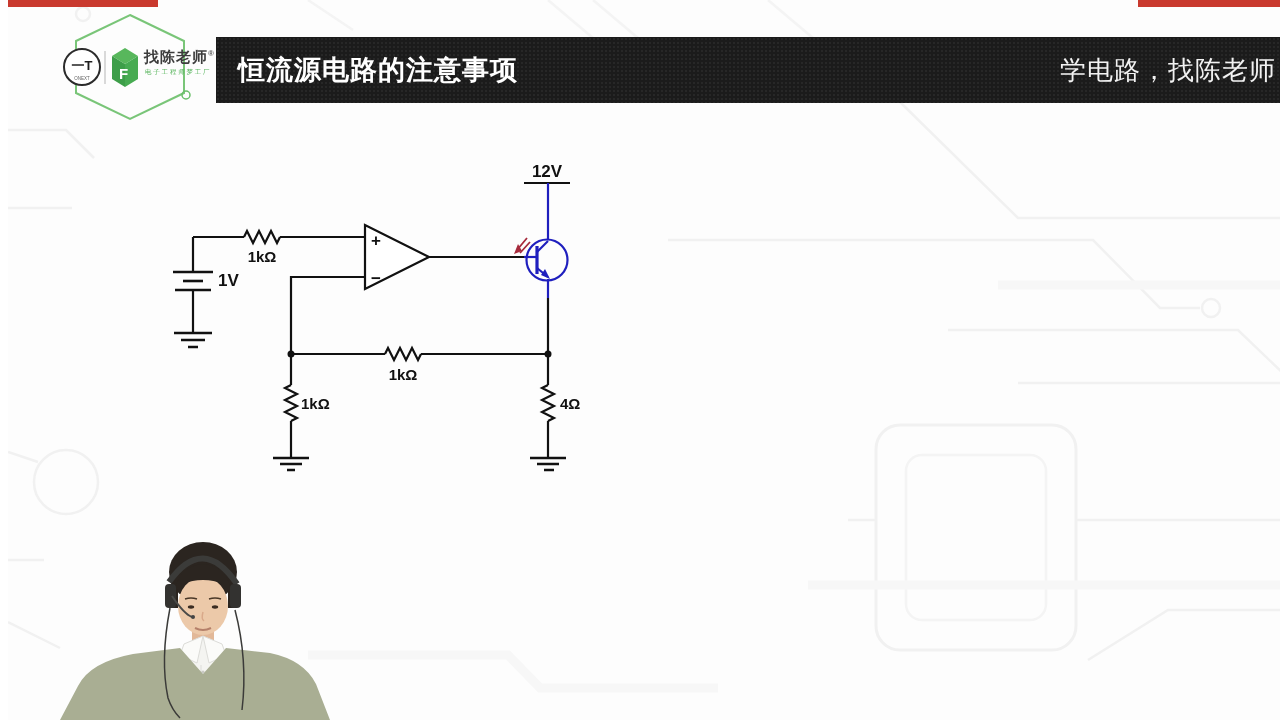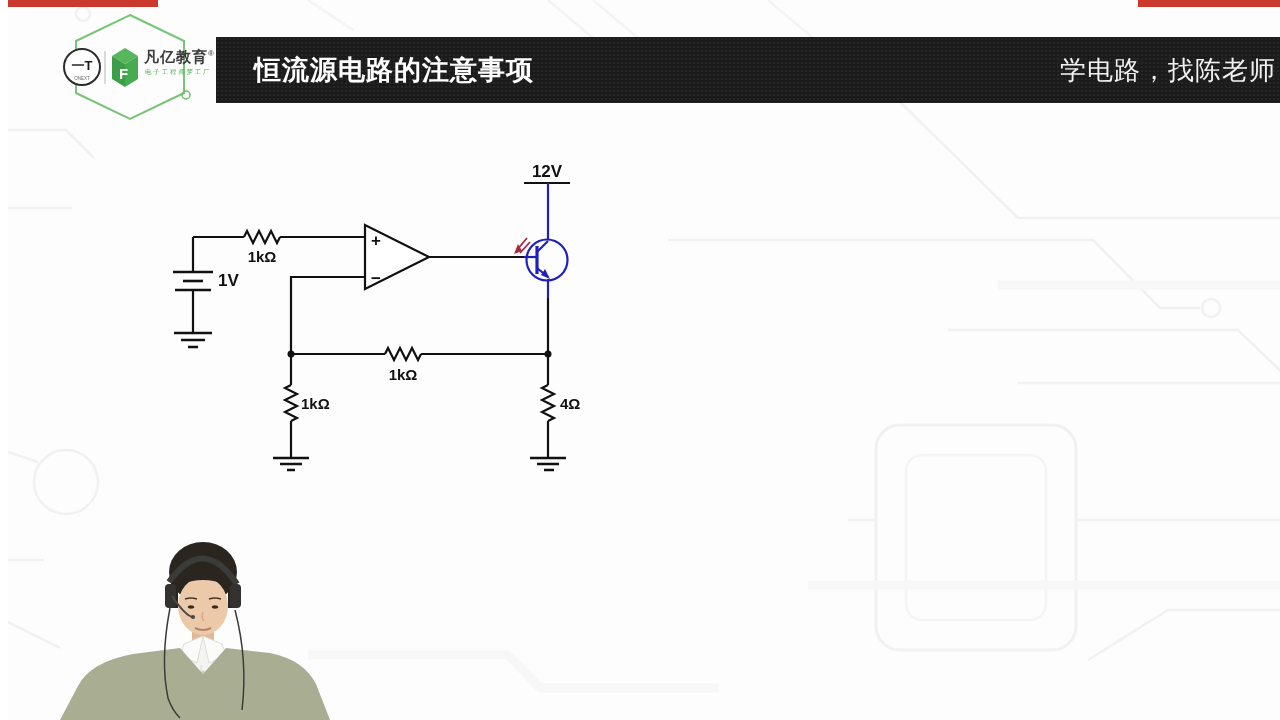--- a/index.html
+++ b/index.html
@@ -5,21 +5,21 @@
   html,body{margin:0;padding:0;background:#ffffff;}
   .page{position:relative;width:1280px;height:720px;background:#fdfdfd;overflow:hidden;
         font-family:"Liberation Sans",sans-serif;margin-left:8px;}
   .red-strip{position:absolute;top:0;height:7px;background:#c9392e;}
   .red-strip.left{left:0;width:150px;}
   .red-strip.right{left:1130px;width:150px;}
   .bglayer,.circuit-layer,.webcam-layer{position:absolute;left:0;top:0;pointer-events:none;}
   .header-bar{position:absolute;left:208px;top:37px;width:1072px;height:66px;background:#1b1b1b;
       display:flex;align-items:center;justify-content:space-between;
       background-image:radial-gradient(rgba(255,255,255,0.05) 1px,transparent 1px);background-size:4px 4px;}
-  .header-title{color:#ffffff;font-size:27px;font-weight:700;letter-spacing:1px;padding-left:38px;white-space:nowrap;}
+  .header-title{color:#ffffff;font-size:27px;font-weight:700;letter-spacing:1px;padding-left:22px;white-space:nowrap;}
   .header-slogan{color:#f2f2f2;font-size:26px;font-weight:400;letter-spacing:1px;padding-right:12px;white-space:nowrap;}
   .logo{position:absolute;left:40px;top:6px;width:180px;height:120px;}
   .logo svg{position:absolute;left:0;top:0;}
   .brand-text{position:absolute;left:96px;top:42px;font-size:15px;font-weight:700;color:#3c3c3c;letter-spacing:1px;white-space:nowrap;}
   .brand-reg{font-size:8px;vertical-align:super;color:#555;}
   .brand-sub{position:absolute;left:97px;top:62px;font-size:6.5px;color:#55b45a;letter-spacing:1.8px;white-space:nowrap;}
   .ct{font:700 15px "Liberation Sans",sans-serif;fill:#111;}
   .ctbig{font:700 17px "Liberation Sans",sans-serif;fill:#111;}
   .opamp-sign{font:700 17px "Liberation Sans",sans-serif;fill:#111;}
 </style>
@@ -77,21 +77,21 @@
       </g>
       <line x1="57" y1="45" x2="57" y2="78" stroke="#cccccc" stroke-width="1.5"></line>
 
       <g>
         <polygon points="64,50 77,42 90,50 77,58" fill="#58b75c"></polygon>
         <polygon points="64,50 77,58 77,81 64,73" fill="#3d9e49"></polygon>
         <polygon points="90,50 77,58 77,81 90,73" fill="#47ab52"></polygon>
         <text x="71" y="73" font-size="15" font-weight="700" fill="#ffffff" font-family="Liberation Sans, sans-serif">F</text>
       </g>
     </svg>
-    <div class="brand-text"><span>凡亿教育</span><span class="brand-reg">®</span></div>
+    <div class="brand-text"><span>找陈老师</span><span class="brand-reg">®</span></div>
     <div class="brand-sub">电子工程师梦工厂</div>
   </div>
 
   <div class="header-bar">
     <div class="header-title">恒流源电路的注意事项</div>
     <div class="header-slogan">学电路，找陈老师</div>
   </div>
 
   <svg class="circuit-layer" width="1280" height="720">
     <g fill="none" stroke="#111111" stroke-width="2.2">

